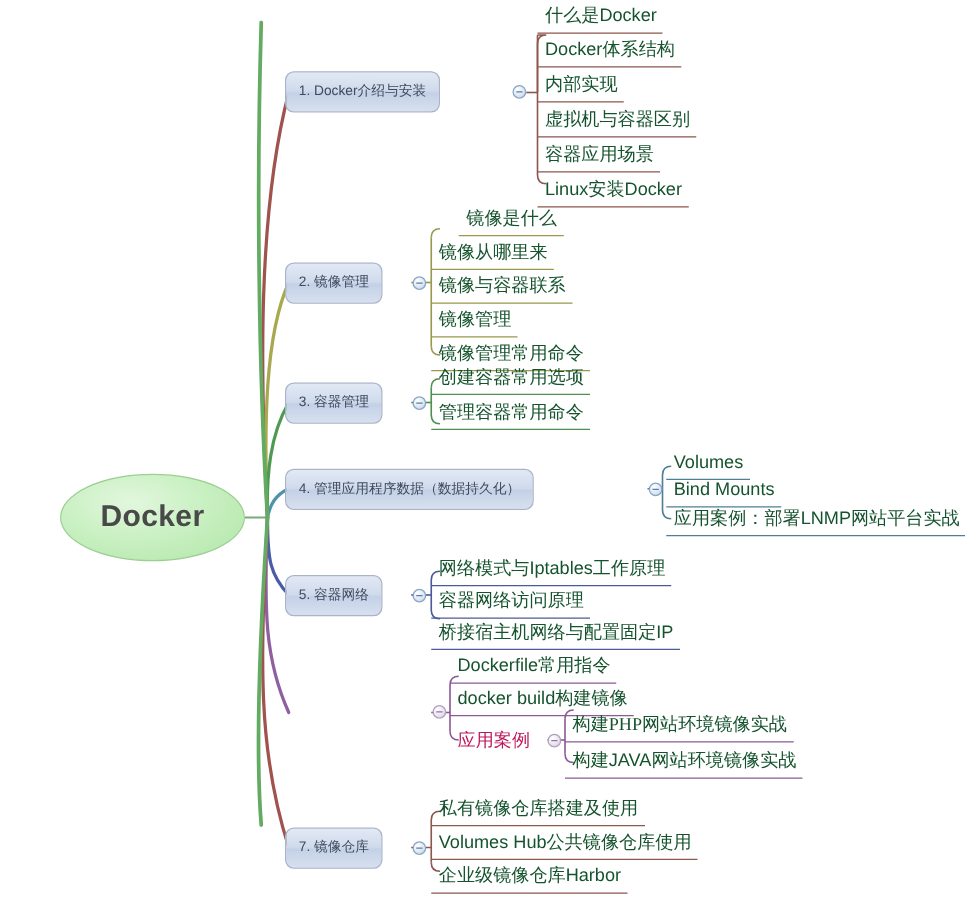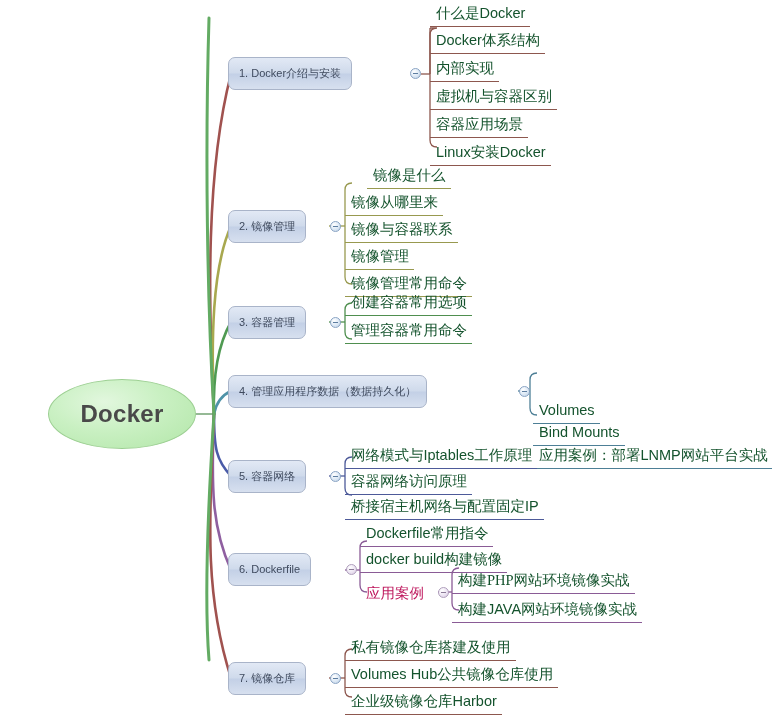--- a/index.html
+++ b/index.html
@@ -78,21 +78,21 @@
     border-bottom: 1.3px solid #8a5c52;
   }
   .leaf-label {
     font-size: 14.5px;
     color: #14532d;
     line-height: 1;
   }
   .leaf.c1 { border-bottom-color: #8d574e; }
   .leaf.c2 { border-bottom-color: #98994f; }
   .leaf.c3 { border-bottom-color: #4f8f4f; }
-  .leaf.c4 { border-bottom-color: #4d7f96; margin-top: 40px; }
+  .leaf.c4 { border-bottom-color: #4d7f96; }
   .leaf.c5 { border-bottom-color: #4d5a99; }
   .leaf.c6 { border-bottom-color: #8a5b96; }
   .leaf.c7 { border-bottom-color: #8d574e; }
 
   
   .subnode {
     position: absolute;
     height: 26px;
     display: flex;
     align-items: center;
@@ -276,23 +276,20 @@
   <div class="leaf c5" style="left:345px; top:443px;">
       <span class="leaf-label">网络模式与Iptables工作原理</span>
     </div>
   <div class="leaf c5" style="left:345px; top:469px;">
       <span class="leaf-label">容器网络访问原理</span>
     </div>
   <div class="leaf c5" style="left:345px; top:494px;">
       <span class="leaf-label">桥接宿主机网络与配置固定IP</span>
     </div>
 
-  <div class="branch" style="left:228px; top:553px;">
-    <span class="branch-label">6. Dockerfile</span>
-  </div>
   <div class="toggle purple" style="left:346px; top:564px;"></div>
 
   <div class="leaf c6" style="left:360px; top:521px;">
       <span class="leaf-label">Dockerfile常用指令</span>
     </div>
   <div class="leaf c6" style="left:360px; top:547px;">
       <span class="leaf-label">docker build构建镜像</span>
     </div>
 
   <div class="subnode" style="left:360px; top:580px;">

